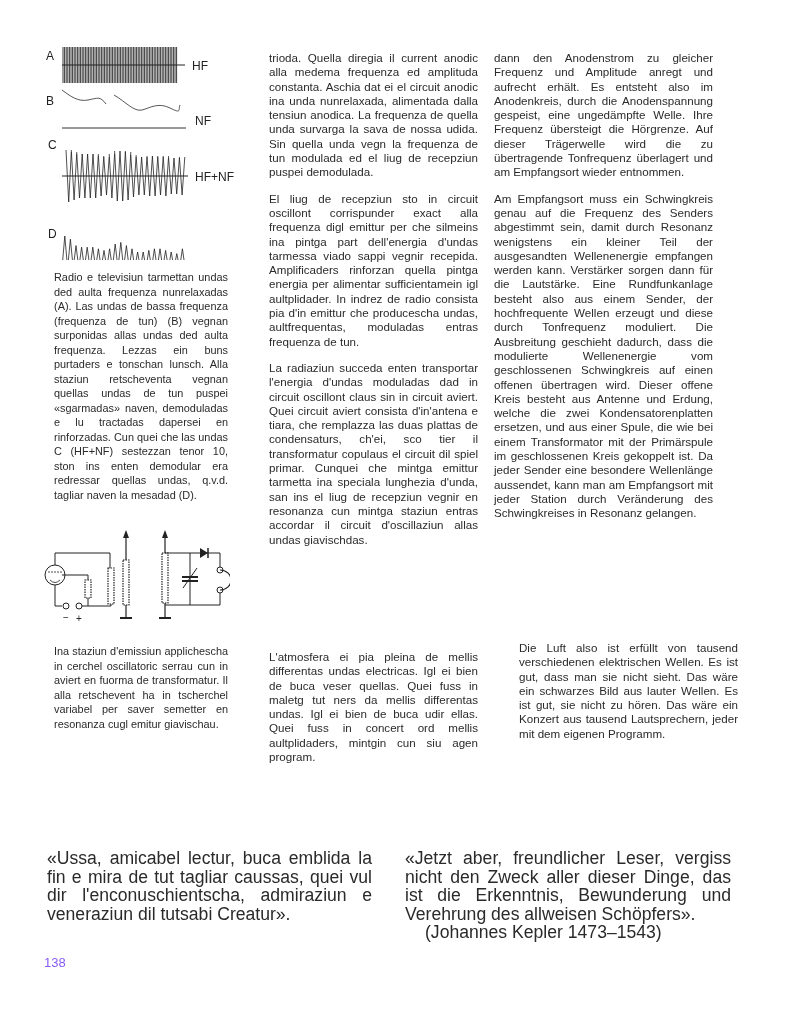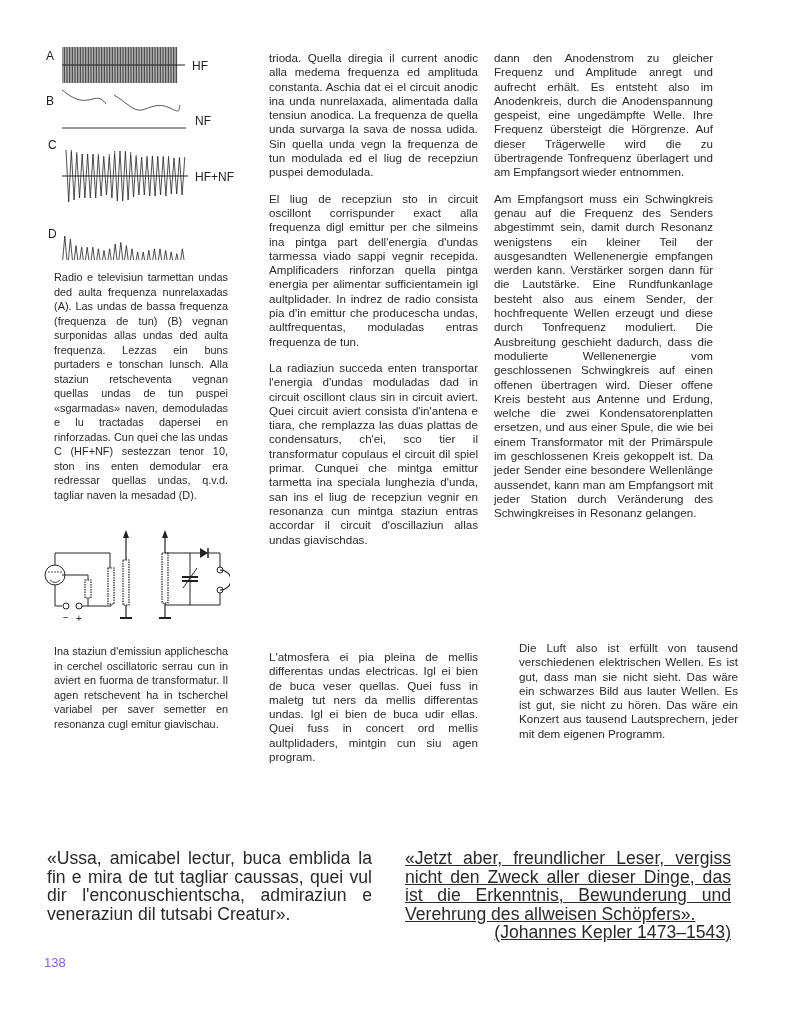--- a/index.html
+++ b/index.html
@@ -8,22 +8,22 @@
     .col { position: absolute; font-size: 11.6px; line-height: 14.3px; text-align: justify; }
     .col p { margin: 12px; }
     #col1-cap1 { left: 42px; top: 258px; width: 198px; font-size: 10.9px; line-height: 14.5px; }
     #col1-cap2 { left: 42px; top: 632px; width: 198px; font-size: 10.9px; line-height: 14.5px; }
     #col2-a { left: 257px; top: 39px; width: 233px; }
     #col2-b { left: 257px; top: 638px; width: 233px; }
     #col3-a { left: 482px; top: 39px; width: 243px; }
     #col3-b { left: 507px; top: 629px; width: 243px; }
     .quote { position: absolute; font-size: 17.6px; line-height: 18.5px; text-align: justify; color: #2a2a2a; }
     #quote-left { left: 47px; top: 849px; width: 325px; }
-    #quote-right { left: 405px; top: 849px; width: 326px; text-decoration: underline; }
-    #quote-right .attr { text-align: right; display: block; margin-left: 20px; }
+    #quote-right { left: 405px; top: 849px; width: 326px; }
+    #quote-right .attr { text-align: left; display: block; margin-left: 20px; }
     #page-number { position: absolute; left: 44px; top: 955px; font-size: 13px; color: #8b5cf6; }
     svg text { font-family: "Liberation Sans", sans-serif; fill: #222; }
   </style>
 </head>
 <body>
 
 <svg width="210" height="230" style="position:absolute;left:30px;top:30px;" viewBox="0 0 210 230">
   <text x="16" y="30" font-size="12">A</text>
   <g id="waveA">
       <line x1="33" y1="17" x2="33" y2="53" stroke="#222" stroke-width="0.9"></line>
@@ -244,21 +244,21 @@
   <line x1="178" y1="18" x2="178" y2="28" stroke="#222" stroke-width="1.5"></line>
   <line x1="152" y1="47" x2="168" y2="47" stroke="#222" stroke-width="2"></line>
   <line x1="152" y1="51" x2="168" y2="51" stroke="#222" stroke-width="2"></line>
   <line x1="153" y1="58" x2="167" y2="38" stroke="#222" stroke-width="1"></line>
   <circle cx="190" cy="40" r="3" fill="#fff" stroke="#222"></circle>
   <circle cx="190" cy="60" r="3" fill="#fff" stroke="#222"></circle>
   <path d="M190 40 A11 10 0 0 1 190 60" fill="none" stroke="#222" stroke-width="1.2"></path>
 </svg>
 
 <div class="col" id="col1-cap2">
-  <p>Ina staziun d'emissiun applichescha in cerchel oscillatoric serrau cun in aviert en fuorma de transformatur. Il agen retschevent ha in tscherchel variabel per saver semetter en resonanza cugl emitur giavischau.</p>
+  <p>Ina staziun d'emissiun applichescha in cerchel oscillatoric serrau cun in aviert en fuorma de transformatur. Il alla retschevent ha in tscherchel variabel per saver semetter en resonanza cugl emitur giavischau.</p>
 </div>
 
 <div class="col" id="col2-a">
   <p>trioda. Quella diregia il current anodic alla medema frequenza ed amplituda constanta. Aschia dat ei el circuit anodic ina unda nunrelaxada, alimentada dalla tensiun anodica. La frequenza de quella unda survarga la sava de nossa udida. Sin quella unda vegn la frequenza de tun modulada ed el liug de recepziun puspei demodulada.</p>
   <p>El liug de recepziun sto in circuit oscillont corrispunder exact alla frequenza digl emittur per che silmeins ina pintga part dell'energia d'undas tarmessa viado sappi vegnir recepida. Amplificaders rinforzan quella pintga energia per alimentar sufficientamein igl aultplidader. In indrez de radio consista pia d'in emittur che producescha undas, aultfrequentas, moduladas entras frequenza de tun.</p>
   <p>La radiaziun succeda enten transportar l'energia d'undas moduladas dad in circuit oscillont claus sin in circuit aviert. Quei circuit aviert consista d'in'antena e tiara, che remplazza las duas plattas de condensaturs, ch'ei, sco tier il transformatur copulaus el circuit dil spiel primar. Cunquei che mintga emittur tarmetta ina speciala lunghezia d'unda, san ins el liug de recepziun vegnir en resonanza cun mintga staziun entras accordar il circuit d'oscillaziun allas undas giavischdas.</p>
 </div>
 <div class="col" id="col2-b">
   <p>L'atmosfera ei pia pleina de mellis differentas undas electricas. Igl ei bien de buca veser quellas. Quei fuss in maletg tut ners da mellis differentas undas. Igl ei bien de buca udir ellas. Quei fuss in concert ord mellis aultplidaders, mintgin cun siu agen program.</p>
 </div>

